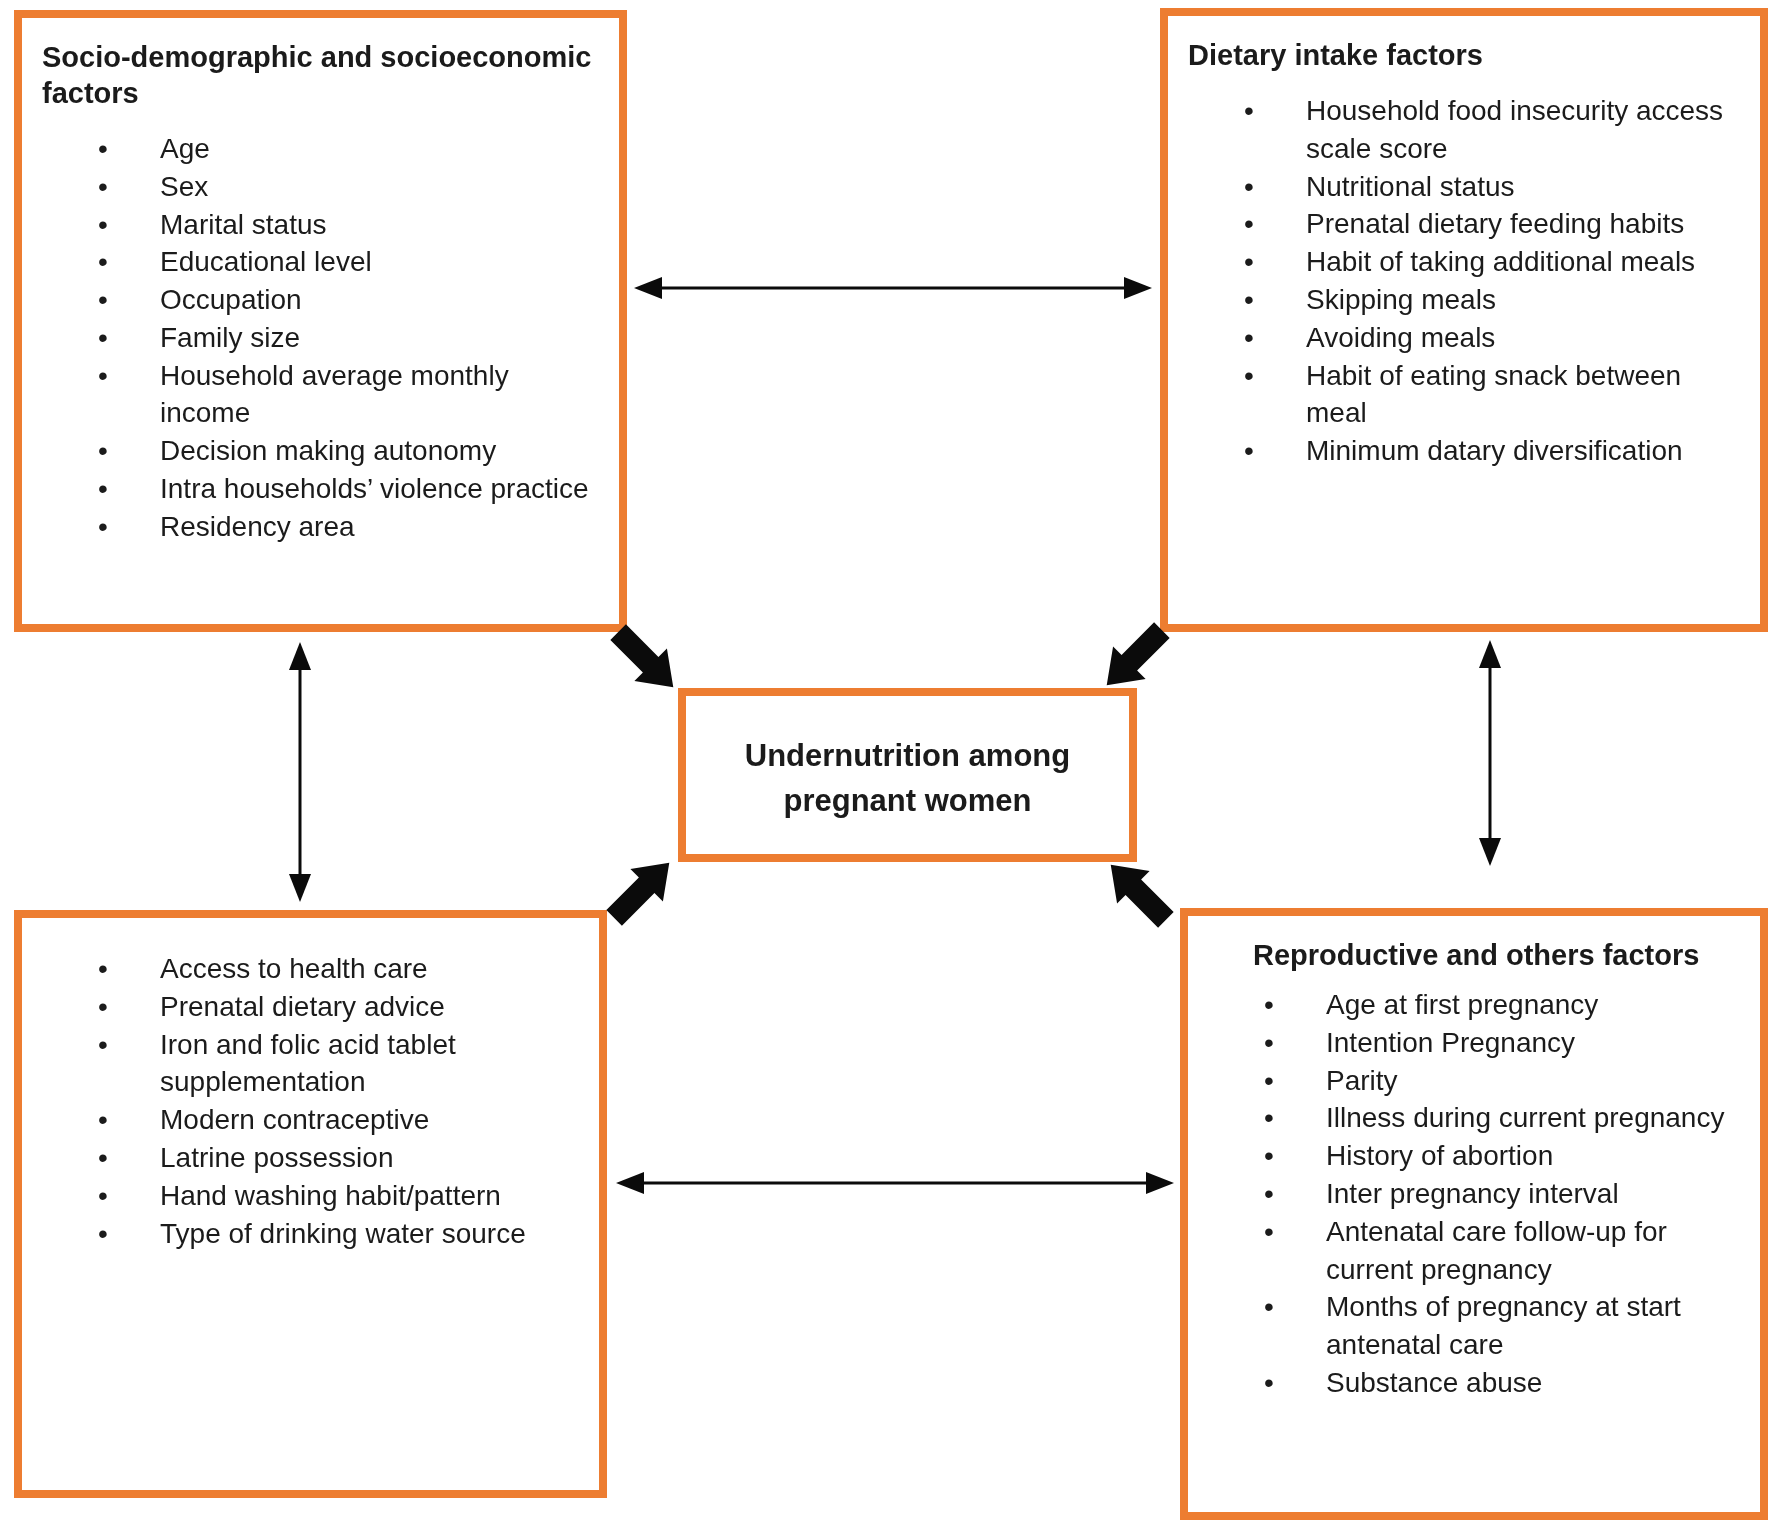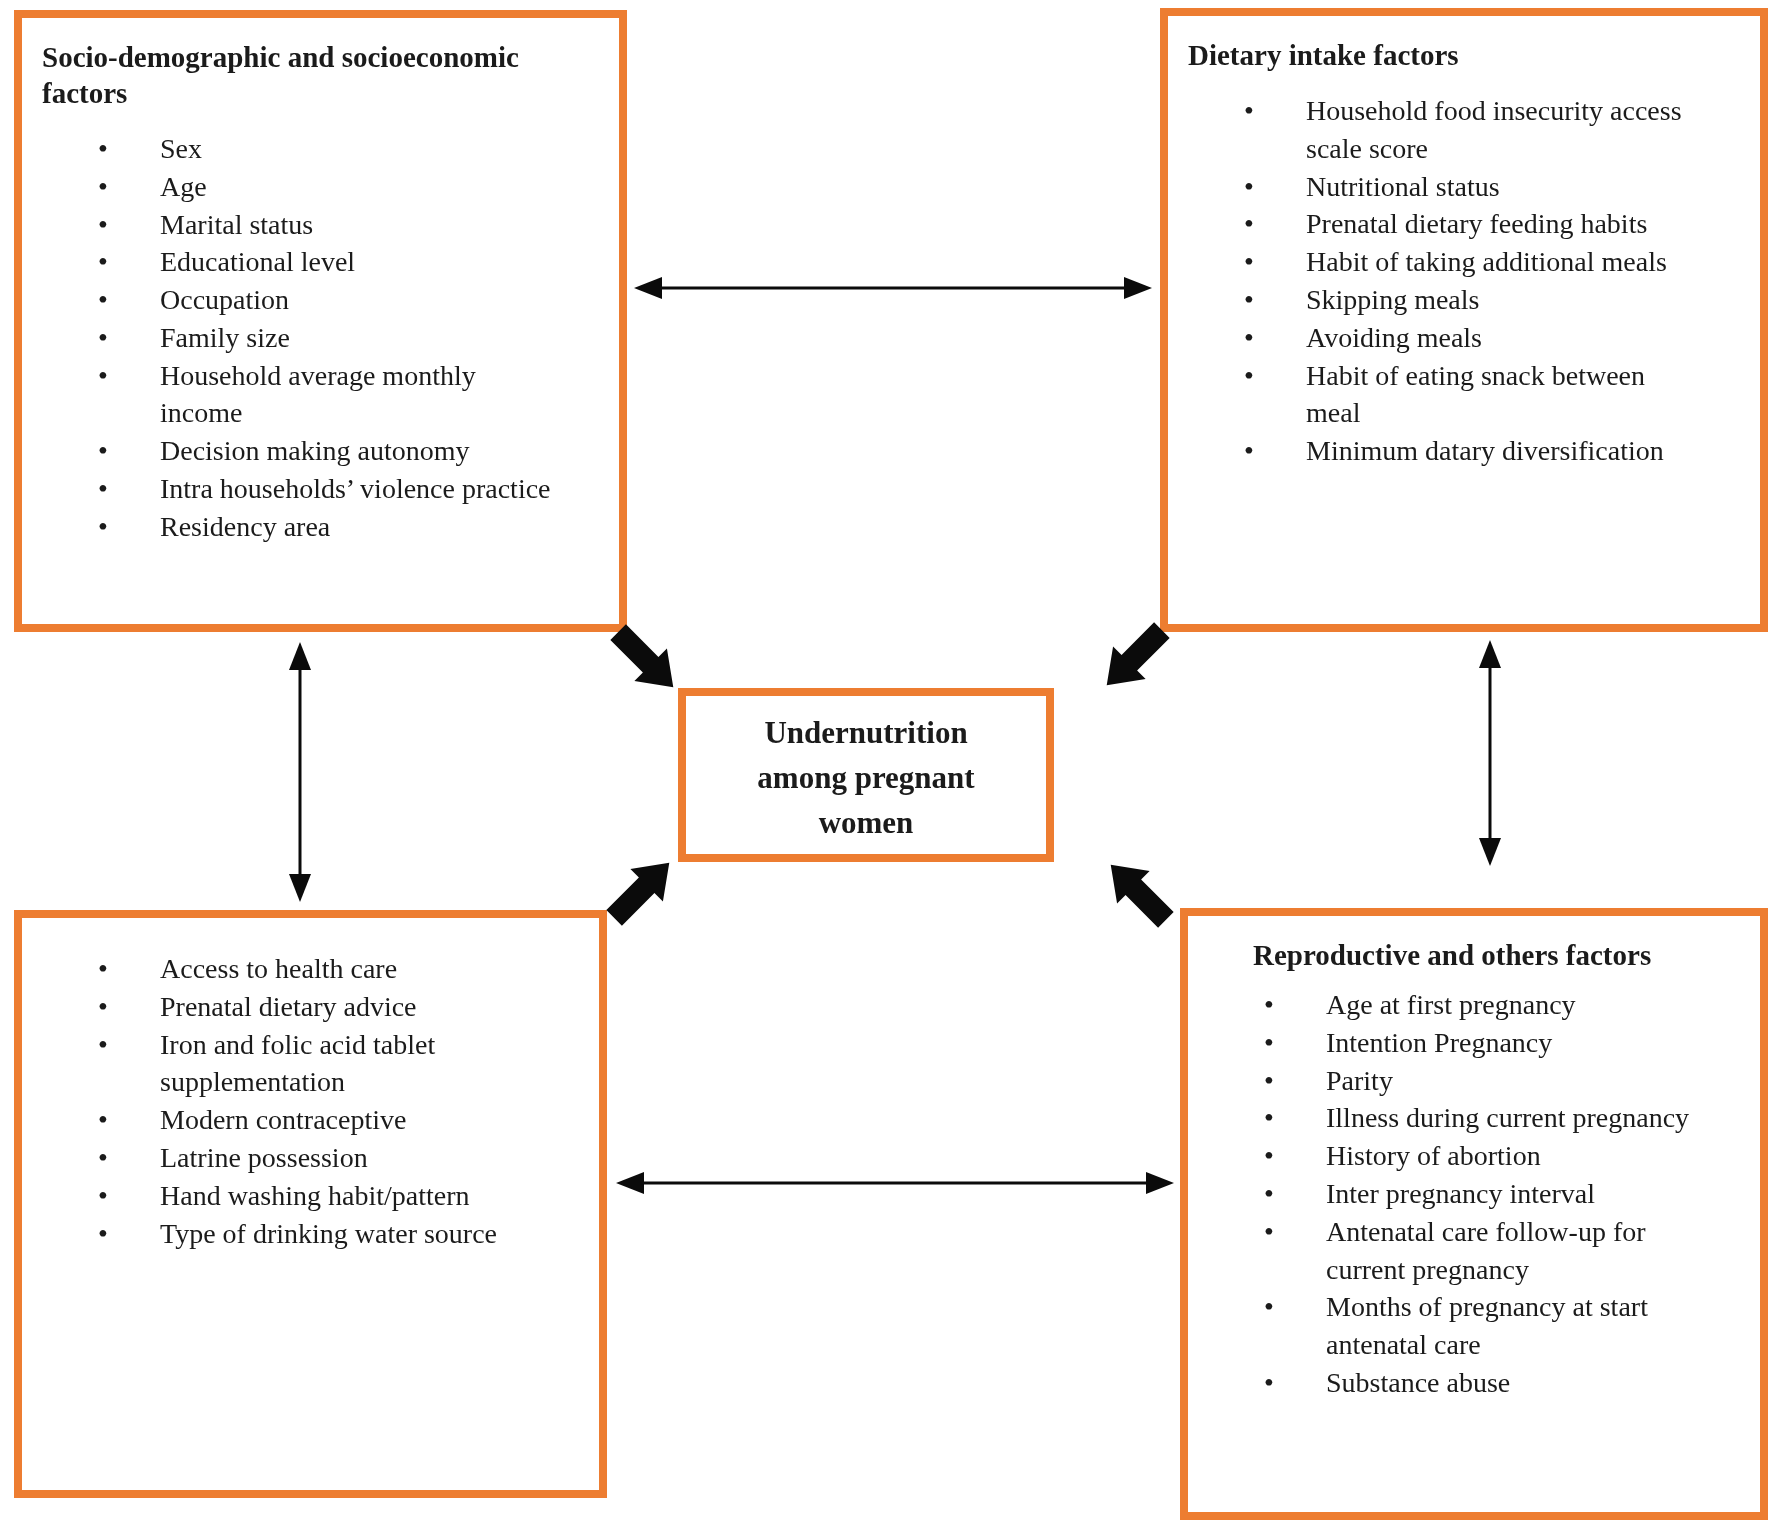--- a/index.html
+++ b/index.html
@@ -6,21 +6,21 @@
     --box-border:#ED7D31;
     --arrow:#0b0b0b;
     --text:#1b1b1b;
     --background:#ffffff;
   }
   html,body{margin:0;padding:0;background:var(--background);}
   .canvas{
     position:relative;
     width:1772px;height:1531px;
     background:var(--background);
-    font-family:Liberation Serif, serif;
+    font-family:Liberation Sans, sans-serif;
     color:var(--text);
     overflow:hidden;
   }
   .box{
     position:absolute;
     border:8px solid var(--box-border);
     background:var(--background);
     box-sizing:border-box;
     padding:14px 20px;
   }
@@ -53,43 +53,43 @@
   .box-dietary{left:1160px;top:8px;width:608px;height:624px;padding-left:20px;}
   .box-dietary ul{margin-top:18px;}
   .box-health{left:14px;top:910px;width:593px;height:588px;}
   .box-health h2{margin-top:18px;}
   .box-health ul{}
   .box-repro{left:1180px;top:908px;width:588px;height:612px;}
   .box-repro h2{padding-left:45px;}
   .box-repro ul{margin-top:12px;}
   .center-box{
     position:absolute;
-    left:678px;top:688px;width:376px;height:174px;
+    left:678px;top:688px;width:459px;height:174px;
     border:8px solid var(--box-border);
     box-sizing:border-box;
     background:var(--background);
     display:flex;align-items:center;justify-content:center;
     text-align:center;
     padding:17px 36px 10px 36px;
     font-size:31px;font-weight:bold;line-height:1.45;
   }
   .arrow{position:absolute;color:var(--arrow);}
   .arrow line{stroke:currentColor;stroke-width:3;}
   .arrow polygon{fill:currentColor;}
 </style>
 </head>
 <body>
 
 <div class="canvas">
 
   <section class="box box-socio">
     <h2>Socio-demographic and socioeconomic factors</h2>
     <ul>
+        <li>Age</li>
         <li>Sex</li>
-        <li>Age</li>
         <li>Marital status</li>
         <li>Educational level</li>
         <li>Occupation</li>
         <li>Family size</li>
         <li>Household average monthly
 income</li>
         <li>Decision making autonomy</li>
         <li>Intra households’ violence practice</li>
         <li>Residency area</li>
       </ul>

